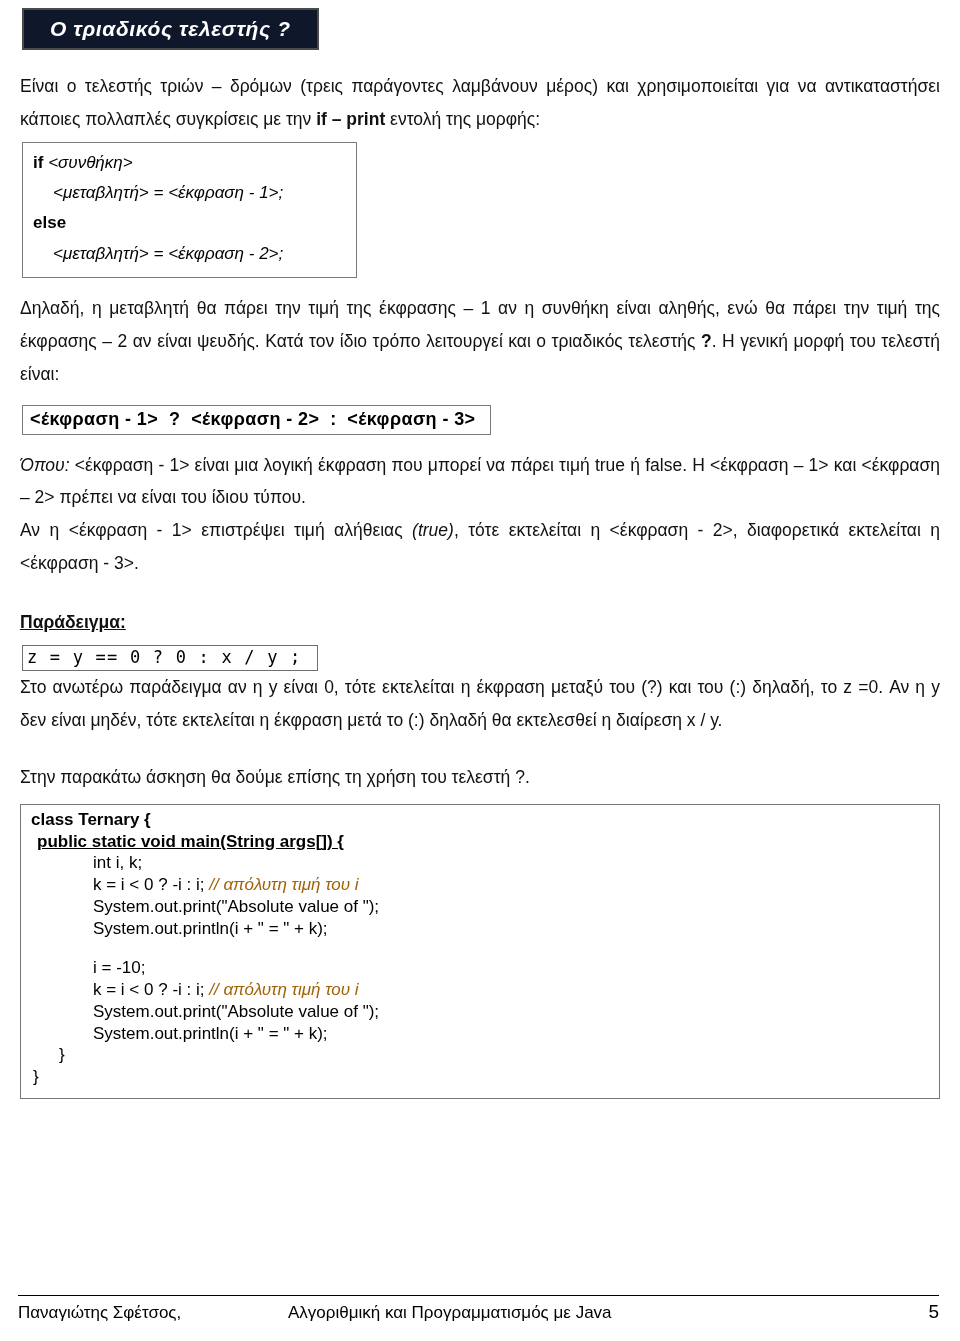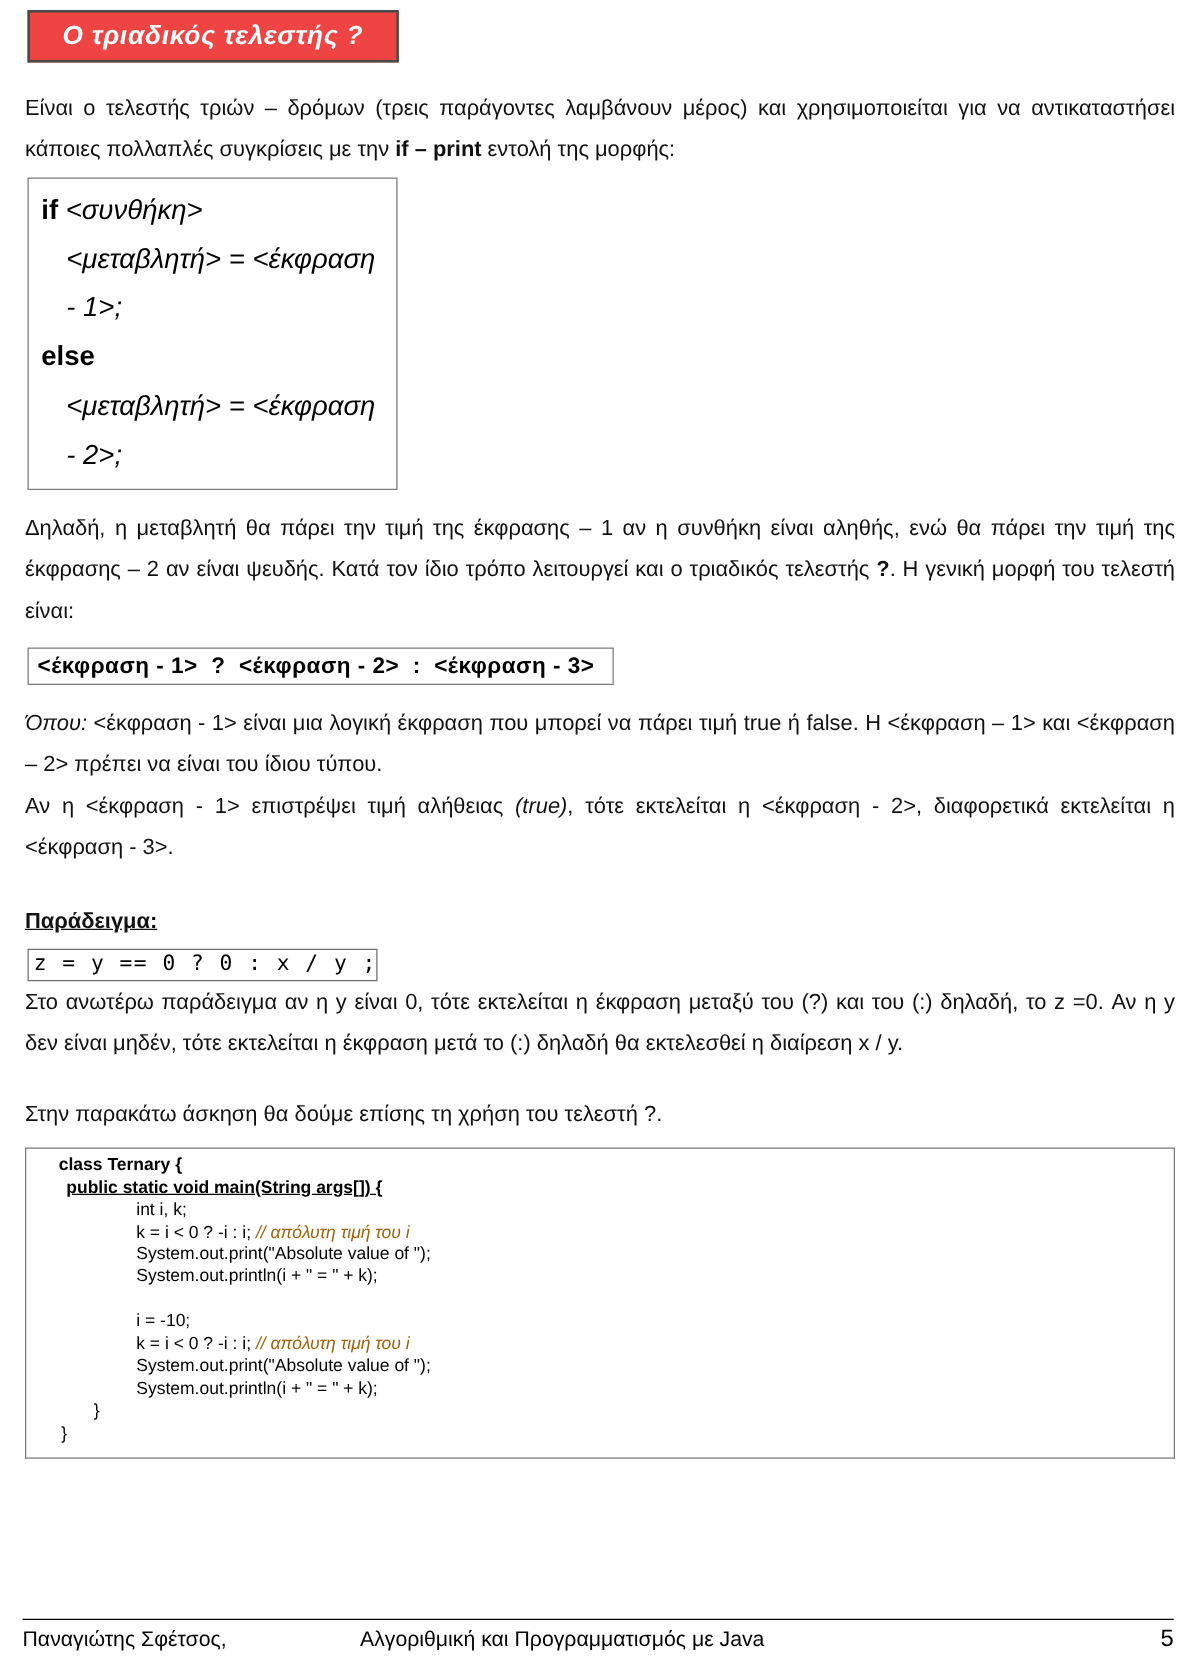--- a/index.html
+++ b/index.html
@@ -19,21 +19,21 @@
     position: relative;
     width: 960px;
     height: 1341px;
     box-sizing: border-box;
     padding: 0 18px;
   }
 
   
   .title-banner {
     display: inline-block;
-    background: #ef4444;
+    background: #0f172a;
     border: 2px solid #4a4a4a;
     color: #ffffff;
     font-weight: bold;
     font-style: italic;
     font-size: 21px;
     letter-spacing: 0.6px;
     padding: 7px 26px 8px 26px;
     margin-top: 8px;
     margin-left: 4px;
     line-height: 1.1;
@@ -54,25 +54,25 @@
   .bi { font-weight: normal; font-style: italic; }
   u.head {
     font-weight: bold;
     text-decoration: underline;
     font-size: 17.5px;
   }
 
   
   .ifelse-box {
     border: 1px solid #7a7a7a;
-    width: 296px;
+    width: 335px;
     box-sizing: border-box;
     padding: 5px 10px 8px 10px;
     margin: 6px 0 0 4px;
-    font-size: 22px;
+    font-size: 17px;
     line-height: 1.78;
   }
   .ifelse-box .kw { font-weight: bold; font-style: normal; }
   .ifelse-box .ital { font-style: italic; }
   .ifelse-box .indent { padding-left: 20px; display: block; }
 
   
   .formula-box {
     border: 1px solid #7a7a7a;
     display: inline-block;
@@ -84,33 +84,33 @@
     letter-spacing: 0.4px;
     white-space: pre;
   }
 
   
   .example-box {
     border: 1px solid #6f6f6f;
     display: inline-block;
     font-family: "DejaVu Sans Mono", monospace;
     font-size: 17px;
-    padding: 1px 0 2px 4px;
+    padding: 1px 16px 2px 4px;
     margin: 6px 0 0 4px;
     letter-spacing: 1.2px;
     white-space: pre;
     line-height: 1.25;
   }
 
   
   .java-box {
     border: 1px solid #777777;
     margin: 10px 2px 0 2px;
-    padding: 4px 0 10px 16px;
-    font-size: 14px;
+    padding: 4px 0 10px 0;
+    font-size: 17px;
     line-height: 1.28;
   }
   .java-line { white-space: pre; padding-left: 10px; }
   .java-line.b { font-weight: bold; }
   .java-line.lvl1 { padding-left: 16px; text-decoration: underline; }
   .java-line.lvl2 { padding-left: 72px; }
   .java-line.blank { height: 18px; }
   .cmt { color: #a16207; font-style: italic; }
 
   

